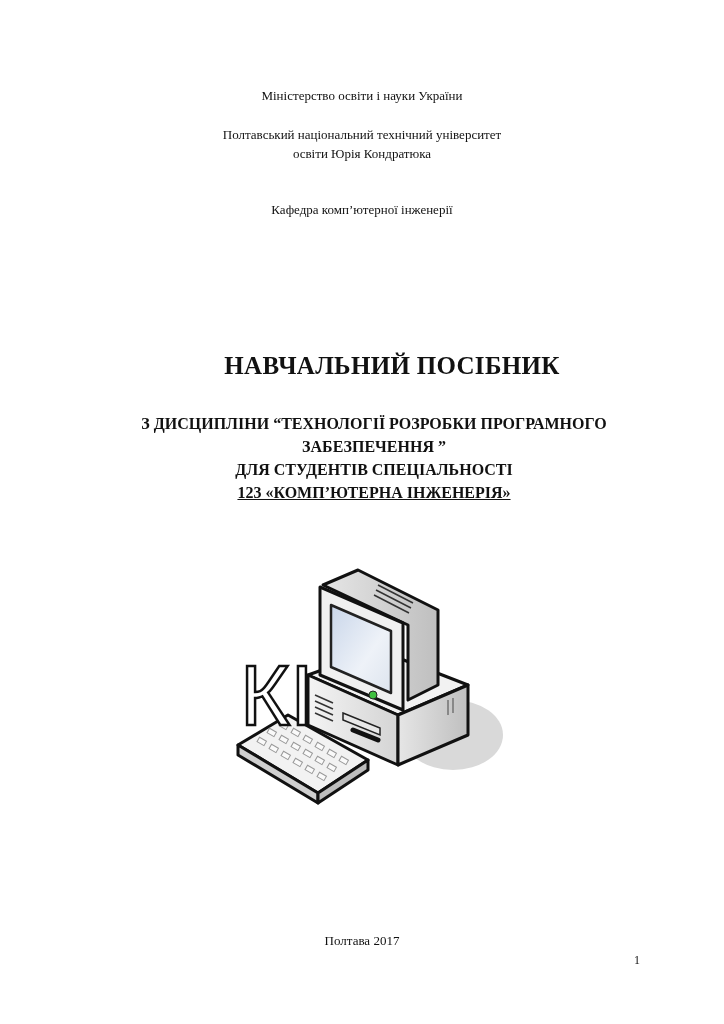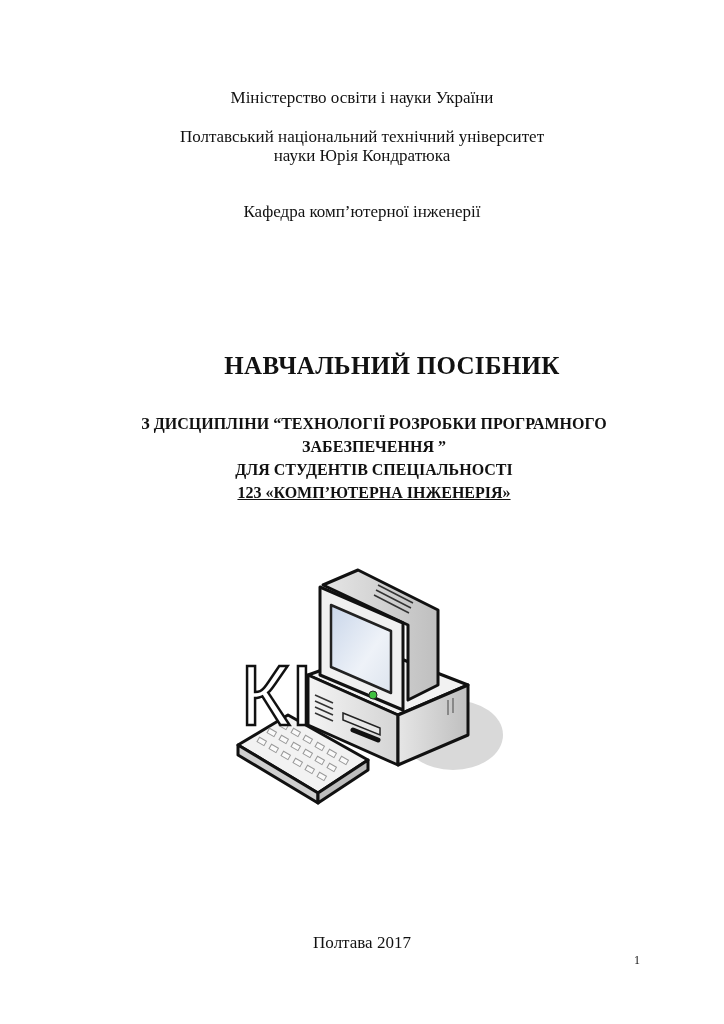--- a/index.html
+++ b/index.html
@@ -1,30 +1,30 @@
 <!DOCTYPE html>
 <html><head>
   <meta charset="utf-8">
   <style>
     html, body { margin: 0; padding: 0; background: #ffffff; }
     body { width: 724px; height: 1024px; position: relative; overflow: hidden;
            font-family: "Liberation Serif", "DejaVu Serif", serif; color: #111; }
     .line { position: absolute; left: 0; width: 724px; text-align: center; white-space: nowrap; }
-    .reg { font-size: 17px; }
+    .reg { font-size: 13px; }
     .title { font-size: 25px; font-weight: bold; letter-spacing: 0.3px; margin-left: 30px; }
     .sub { font-size: 16px; font-weight: bold; padding-left: 12px; }
     .page-num { position: absolute; left: 634px; top: 953px; font-size: 12px; }
     .illustration { position: absolute; left: 228px; top: 565px; width: 290px; height: 250px; }
   </style>
 </head>
 <body>
 
 <div class="line reg" style="top:88px;">Міністерство освіти і науки України</div>
 <div class="line reg" style="top:127px;">Полтавський національний технічний університет</div>
-<div class="line reg" style="top:146px;">науки Юрія Кондратюка</div>
+<div class="line reg" style="top:146px;">освіти Юрія Кондратюка</div>
 <div class="line reg" style="top:186px;margin-top:16px;">Кафедра комп’ютерної інженерії</div>
 
 <div class="line title" style="top:352px;">НАВЧАЛЬНИЙ ПОСІБНИК</div>
 
 <div class="line sub" style="top:415px;">З ДИСЦИПЛІНИ “ТЕХНОЛОГІЇ РОЗРОБКИ ПРОГРАМНОГО</div>
 <div class="line sub" style="top:438px;">ЗАБЕЗПЕЧЕННЯ ”</div>
 <div class="line sub" style="top:461px;">ДЛЯ СТУДЕНТІВ  СПЕЦІАЛЬНОСТІ</div>
 <div class="line sub" style="top:484px;text-decoration:underline;">123 «КОМП’ЮТЕРНА ІНЖЕНЕРІЯ»</div>
 
 <div class="illustration">

